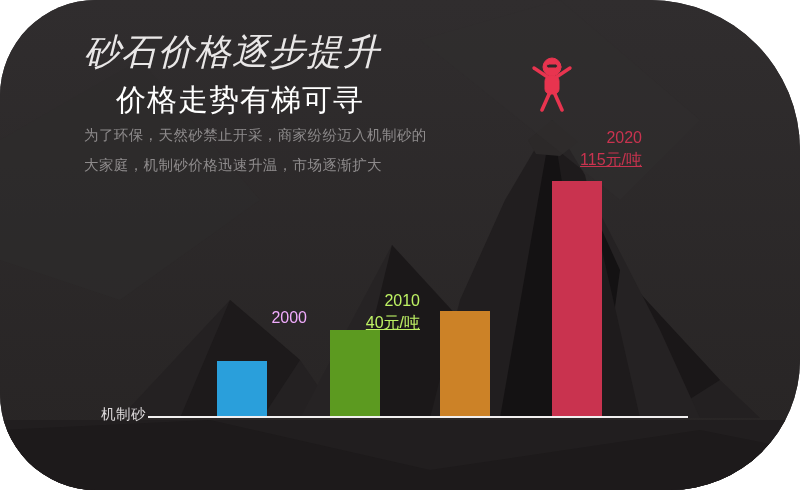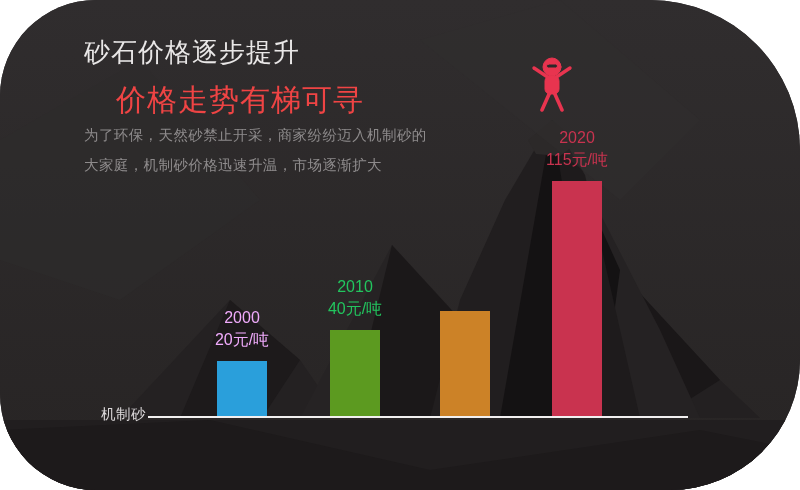--- a/index.html
+++ b/index.html
@@ -44,25 +44,26 @@
   }
 
   
   .text-block {
     position: absolute;
     left: 84px;
     top: 32px;
     width: 360px;
   }
   .title-main {
-    font-size: 26px;
+    font-size: 36px;
     line-height: 40px;
     color: #e9e7e7;
     letter-spacing: 1px;
     white-space: nowrap;
+    font-style: italic;
   }
   .title-sub {
     font-size: 30px;
     line-height: 40px;
     color: #d62b45;
     letter-spacing: 1px;
     margin-top: 8px;
     margin-left: 32px;
     white-space: nowrap;
   }
@@ -97,27 +98,27 @@
     font-size: 14.5px;
     color: #dcd9da;
     letter-spacing: 0.5px;
   }
   .bar {
     position: absolute;
     bottom: 74px; 
   }
   .bar-labels {
     position: absolute;
-    text-align: center;
+    text-align: right;
     line-height: 22px;
     font-size: 16px;
     white-space: nowrap;
   }
   .bar-year { display: block; }
-  .bar-price { display: block; }
+  .bar-price { display: block; text-decoration: underline; }
 
   
   .figure {
     position: absolute;
     left: 529px;
     top: 54px;
     width: 46px;
     height: 58px;
   }
 </style>
@@ -156,34 +157,33 @@
 
       <polygon points="0,140 140,60 260,200 120,300 0,260" fill="#2e2b2c" opacity="0.55"></polygon>
       <polygon points="420,40 560,0 700,120 620,200" fill="#302d2e" opacity="0.5"></polygon>
 
       <polygon points="0,420 800,420 800,490 0,490" fill="#211e1f"></polygon>
       <polygon points="0,430 210,420 430,470 700,430 800,450 800,490 0,490" fill="#1d1a1b"></polygon>
     </svg>
 
     <div class="text-block">
       <div class="title-main" style="color: rgb(233, 231, 231);">砂石价格逐步提升</div>
-      <div class="title-sub" style="color: #ef4444;">价格走势有梯可寻</div>
+      <div class="title-sub" style="color: #ffffff;">价格走势有梯可寻</div>
       <div class="paragraph" style="color: rgb(142, 139, 140);">为了环保，天然砂禁止开采，商家纷纷迈入机制砂的大家庭，机制砂价格迅速升温，市场逐渐扩大</div>
     </div>
 
     <div class="chart">
 
       <div class="bar" id="bar-0" style="left: 217px; width: 50px; height: 55px; background: rgb(42, 159, 219);"></div>
       <div class="bar-labels" id="lab-0" style="left: 177px; width: 130px; top: 307px; color: #f0abfc;">
         <span class="bar-year">2000</span>
-        <span class="bar-price">20元/吨</span>
       </div>
 
       <div class="bar" id="bar-1" style="left: 330px; width: 50px; height: 86px; background: rgb(92, 154, 32);"></div>
-      <div class="bar-labels" id="lab-1" style="left: 290px; width: 130px; top: 276px; color: #22c55e;">
+      <div class="bar-labels" id="lab-1" style="left: 290px; width: 130px; top: 290px; color: #bef264;">
         <span class="bar-year">2010</span>
         <span class="bar-price">40元/吨</span>
       </div>
 
       <div class="bar" id="bar-2" style="left: 440px; width: 50px; height: 105px; background: rgb(204, 130, 39);"></div>
 
       <div class="bar" id="bar-3" style="left: 552px; width: 50px; height: 235px; background: rgb(201, 51, 79);"></div>
       <div class="bar-labels" id="lab-3" style="left: 512px; width: 130px; top: 127px; color: rgb(201, 51, 79);">
         <span class="bar-year">2020</span>
         <span class="bar-price">115元/吨</span>

